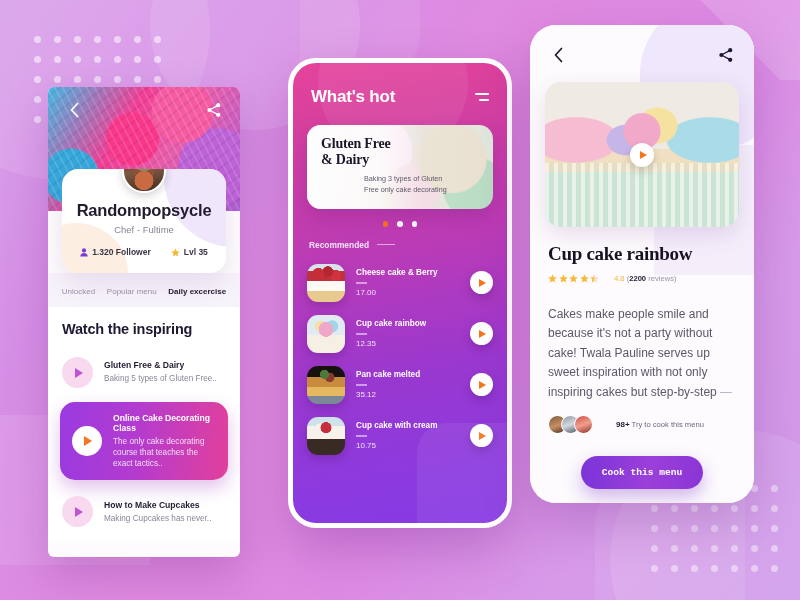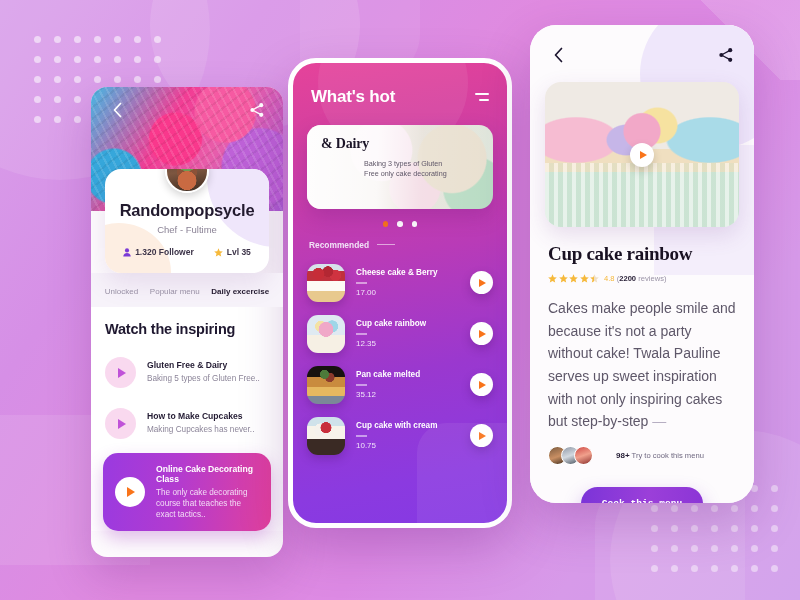--- a/index.html
+++ b/index.html
@@ -38,23 +38,22 @@
   
   .stage { position: relative; width: 800px; height: 600px; }
   .phone {
     position: absolute;
     background: #fdfbfd;
     border-radius: 26px;
     overflow: hidden;
   }
   .phone-left {
     left: 48px; top: 87px; width: 192px; height: 470px;
-    border-radius: 16px;
+    border-radius: 6px;
     box-shadow: 0 18px 44px rgba(90,20,120,0.22);
-    margin-left: 43px;
   }
   .phone-mid {
     left: 288px; top: 58px; width: 224px; height: 470px;
     border-radius: 28px;
     border: 5px solid #ffffff;
     box-shadow: 0 20px 48px rgba(90,20,120,0.26);
     background: linear-gradient(170deg, #e5439a 0%, #d6409f 14%, #b93bb7 42%, #9a38cf 66%, #8b3ae0 88%, #8639e3 100%);
   }
   .phone-right {
     left: 530px; top: 25px; width: 224px; height: 478px;
@@ -241,26 +240,26 @@
   .r-play {
     position: absolute; z-index: 5; left: 50%; top: 50%; transform: translate(-50%,-50%);
     width: 24px; height: 24px; border-radius: 50%; background: #fff;
     display: flex; align-items: center; justify-content: center;
     box-shadow: 0 4px 10px rgba(0,0,0,0.16);
   }
   .r-play .tri { width: 0; height: 0; border-left: 7px solid #f9741a; border-top: 4.5px solid transparent; border-bottom: 4.5px solid transparent; margin-left: 2px; }
 
   .r-body { position: relative; z-index: 4; padding: 16px 18px 0; }
   .r-title { font-family: "Liberation Serif", serif; font-size: 19px; font-weight: 700; color: #191122; letter-spacing: -0.3px; }
-  .r-rate { display: flex; align-items: center; gap: 5px; margin-top: 9px; }
+  .r-rate { display: flex; align-items: center; gap: 15px; margin-top: 9px; }
   .stars { display: flex; gap: 1.5px; }
   .r-rate-txt { font-size: 7.6px; color: #9a93a6; }
   .r-rate-txt .v { color: #f6b93b; }
   .r-rate-txt b { color: #2b2238; }
-  .r-desc { font-size: 14px; color: #5e5769; line-height: 1.62; margin-top: 14px; }
+  .r-desc { font-size: 12px; color: #5e5769; line-height: 1.62; margin-top: 22px; }
   .r-desc .dash { color: #b6aec2; }
   .r-social { display: flex; align-items: center; gap: 23px; margin-top: 13px; }
   .av-stack { display: flex; }
   .av { width: 19px; height: 19px; border-radius: 50%; border: 1.6px solid #fff; margin-left: -6px; }
   .av:first-child { margin-left: 0; }
   .av1 { background: linear-gradient(160deg, #7b5a3e 0%, #c98f63 55%, #3e2c1e 100%); }
   .av2 { background: linear-gradient(160deg, #8f98a6 0%, #d3d9e0 50%, #49525e 100%); }
   .av3 { background: linear-gradient(160deg, #d04a46 0%, #f0a08c 50%, #8b2f2c 100%); }
   .r-social-txt { font-size: 7.6px; color: #6f6880; }
   .r-social-txt b { color: #231b33; font-size: 8px; }
@@ -420,57 +419,58 @@
       <div class="tut-item">
         <div class="tut-play">
             <div class="tri"></div>
           </div>
         <div class="tut-txt">
           <h4>Gluten Free &amp; Dairy</h4>
           <p>Baking 5 types of Gluten Free..</p>
         </div>
       </div>
 
+      <div class="tut-item featured">
+        <div class="tut-play">
+            <div class="tri"></div>
+          </div>
+        <div class="tut-txt">
+          <h4>Online Cake Decorating Class</h4>
+          <p>The only cake decorating course that teaches the exact tactics..</p>
+        </div>
+      </div>
+
       <div class="tut-item">
         <div class="tut-play">
             <div class="tri"></div>
           </div>
         <div class="tut-txt">
           <h4>How to Make Cupcakes</h4>
           <p>Making Cupcakes has never..</p>
-        </div>
-      </div>
-
-      <div class="tut-item featured">
-        <div class="tut-play">
-            <div class="tri"></div>
-          </div>
-        <div class="tut-txt">
-          <h4>Online Cake Decorating Class</h4>
-          <p>The only cake decorating course that teaches the exact tactics..</p>
         </div>
       </div>
     </div>
   </div>
 
   <div class="phone phone-mid">
     <div class="mid-inner">
       <div class="mid-deco1"></div>
       <div class="mid-deco2"></div>
 
       <div class="mid-head">
         <div class="mid-title">What's hot</div>
         <div class="burger">
             <i></i>
             <i></i>
           </div>
       </div>
 
       <div class="hot-card">
         <div class="hot-txt">
+          <div class="hot-h">Gluten Free</div>
           <div class="hot-h">&amp; Dairy</div>
           <div class="hot-p">
             <span>Baking 3 types of Gluten</span><br>
             <span>Free only cake decorating</span>
           </div>
         </div>
       </div>
 
       <div class="dots-ind">
         <i class="on"></i>

